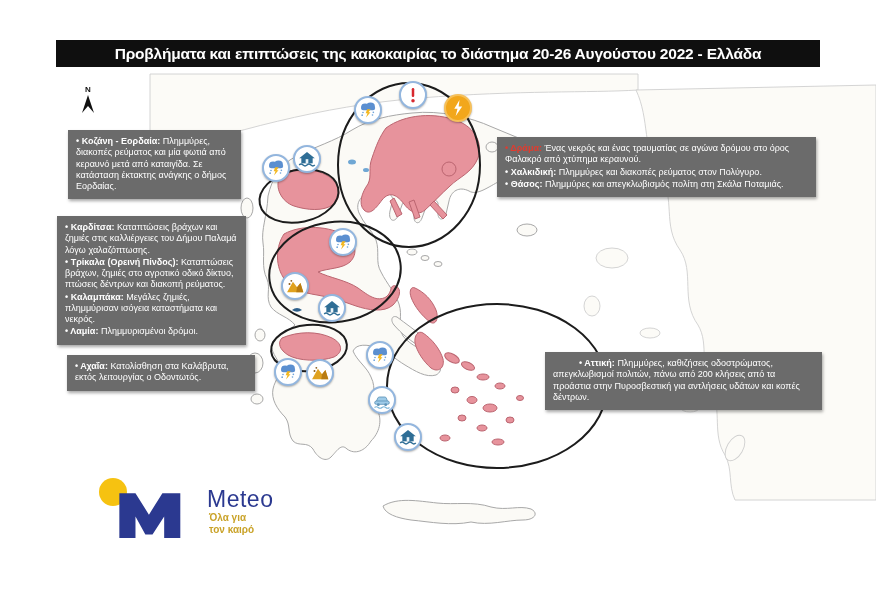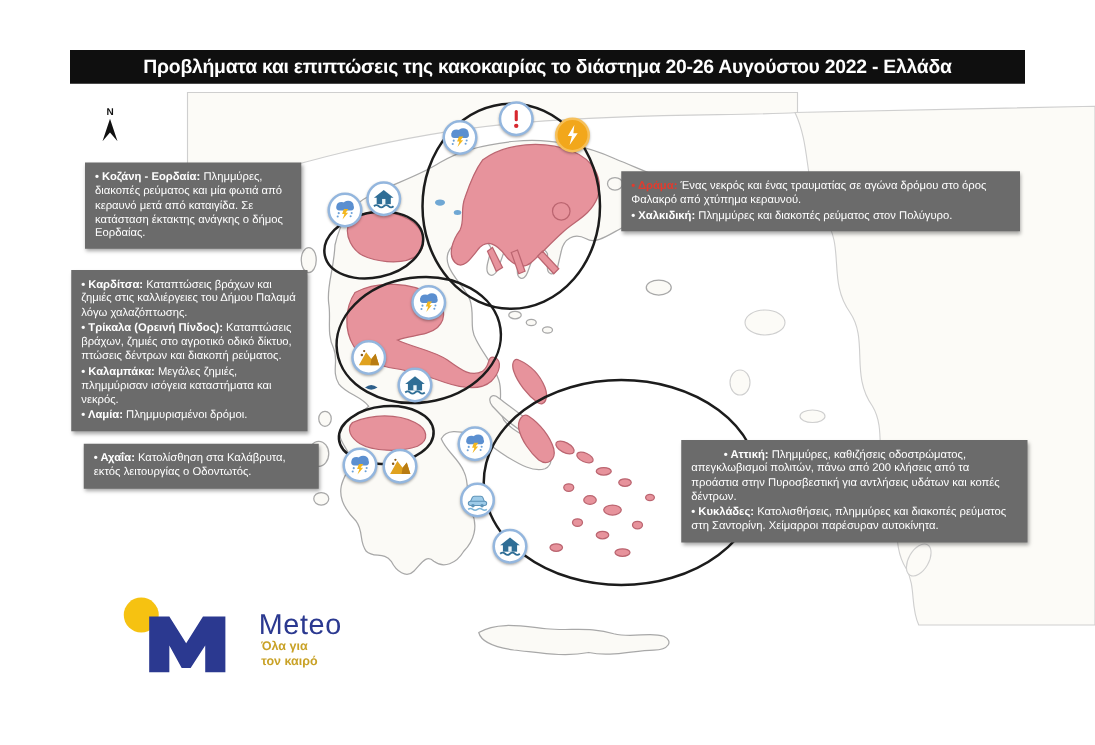--- a/index.html
+++ b/index.html
@@ -205,24 +205,24 @@
       <div class="bullet"><span class="blabel" style="color: rgb(255, 255, 255);">• Τρίκαλα (Ορεινή Πίνδος): </span><span class="btext">Καταπτώσεις βράχων, ζημιές στο αγροτικό οδικό δίκτυο, πτώσεις δέντρων και διακοπή ρεύματος.</span></div>
       <div class="bullet"><span class="blabel" style="color: rgb(255, 255, 255);">• Καλαμπάκα: </span><span class="btext">Μεγάλες ζημιές, πλημμύρισαν ισόγεια καταστήματα και νεκρός.</span></div>
       <div class="bullet"><span class="blabel" style="color: rgb(255, 255, 255);">• Λαμία: </span><span class="btext">Πλημμυρισμένοι δρόμοι.</span></div>
     </div>
   <div class="legend-box" id="box-achaia">
       <div class="bullet"><span class="blabel" style="color: rgb(255, 255, 255); margin-top: 36px;">• Αχαΐα: </span><span class="btext">Κατολίσθηση στα Καλάβρυτα, εκτός λειτουργίας ο Οδοντωτός.</span></div>
     </div>
   <div class="legend-box" id="box-drama">
       <div class="bullet"><span class="blabel" style="color: rgb(226, 59, 46);">• Δράμα: </span><span class="btext">Ένας νεκρός και ένας τραυματίας σε αγώνα δρόμου στο όρος Φαλακρό από χτύπημα κεραυνού.</span></div>
       <div class="bullet"><span class="blabel" style="color: rgb(255, 255, 255);">• Χαλκιδική: </span><span class="btext">Πλημμύρες και διακοπές ρεύματος στον Πολύγυρο.</span></div>
+      <div class="bullet"><span class="blabel" style="color: rgb(255, 255, 255);">• Θάσος: </span><span class="btext">Πλημμύρες και απεγκλωβισμός πολίτη στη Σκάλα Ποταμιάς.</span></div>
     </div>
   <div class="legend-box" id="box-attica">
       <div class="bullet"><span class="blabel" style="color: rgb(255, 255, 255); margin-left: 26px;">• Αττική: </span><span class="btext">Πλημμύρες, καθιζήσεις οδοστρώματος, απεγκλωβισμοί πολιτών, πάνω από 200 κλήσεις από τα προάστια στην Πυροσβεστική για αντλήσεις υδάτων και κοπές δέντρων.</span></div>
-      <div class="bullet"><span class="blabel" style="color: rgb(255, 255, 255);">• Κυκλάδες: </span><span class="btext">Κατολισθήσεις, πλημμύρες και διακοπές ρεύματος στη Σαντορίνη. Χείμαρροι παρέσυραν αυτοκίνητα.</span></div>
     </div>
 
   <div class="icons-layer" id="icons-layer">
       <div class="badge" style="left: 354px; top: 96px;">
         <svg viewBox="0 0 24 24">
           <use href="#sym-storm"></use>
         </svg>
       </div>
       <div class="badge" style="left: 399px; top: 81px;">
         <svg viewBox="0 0 24 24">

